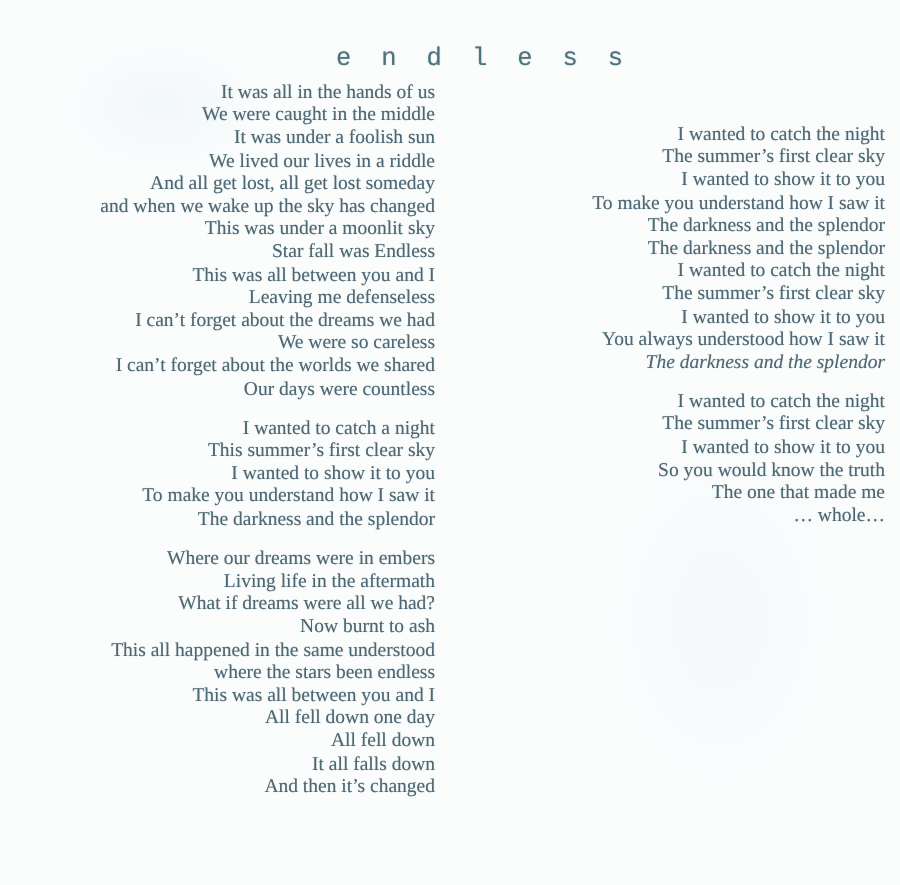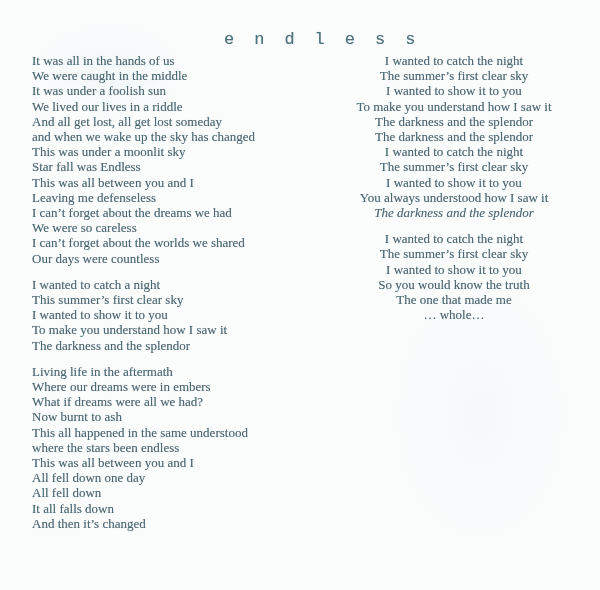--- a/index.html
+++ b/index.html
@@ -33,27 +33,29 @@
   }
   .col {
     position: absolute;
     top: 53px;
     color: var(--text-color, #4d6873);
     font-size: 13px;
     line-height: 15.2px;
     text-shadow: 0 0 0.7px rgba(77,104,115,0.45);
   }
   .col-left {
-    left: 32px;
+    left: 20px;
     width: 270px;
+    text-align: right;
   }
   .col-right {
     left: 318px;
     width: 272px;
-    text-align: center;
+    text-align: right;
+    margin-top: 28px;
   }
   .stanza {
     margin: 0 0 11px 0;
   }
   .line {
     white-space: nowrap;
   }
   .line.italic {
     font-style: italic;
   }
@@ -81,22 +83,22 @@
         <div class="line">Our days were countless</div>
       </div>
       <div class="stanza">
         <div class="line">I wanted to catch a night</div>
         <div class="line">This summer’s first clear sky</div>
         <div class="line">I wanted to show it to you</div>
         <div class="line">To make you understand how I saw it</div>
         <div class="line">The darkness and the splendor</div>
       </div>
       <div class="stanza">
+        <div class="line">Where our dreams were in embers</div>
         <div class="line">Living life in the aftermath</div>
-        <div class="line">Where our dreams were in embers</div>
         <div class="line">What if dreams were all we had?</div>
         <div class="line">Now burnt to ash</div>
         <div class="line">This all happened in the same understood</div>
         <div class="line">where the stars been endless</div>
         <div class="line">This was all between you and I</div>
         <div class="line">All fell down one day</div>
         <div class="line">All fell down</div>
         <div class="line">It all falls down</div>
         <div class="line">And then it’s changed</div>
       </div>

